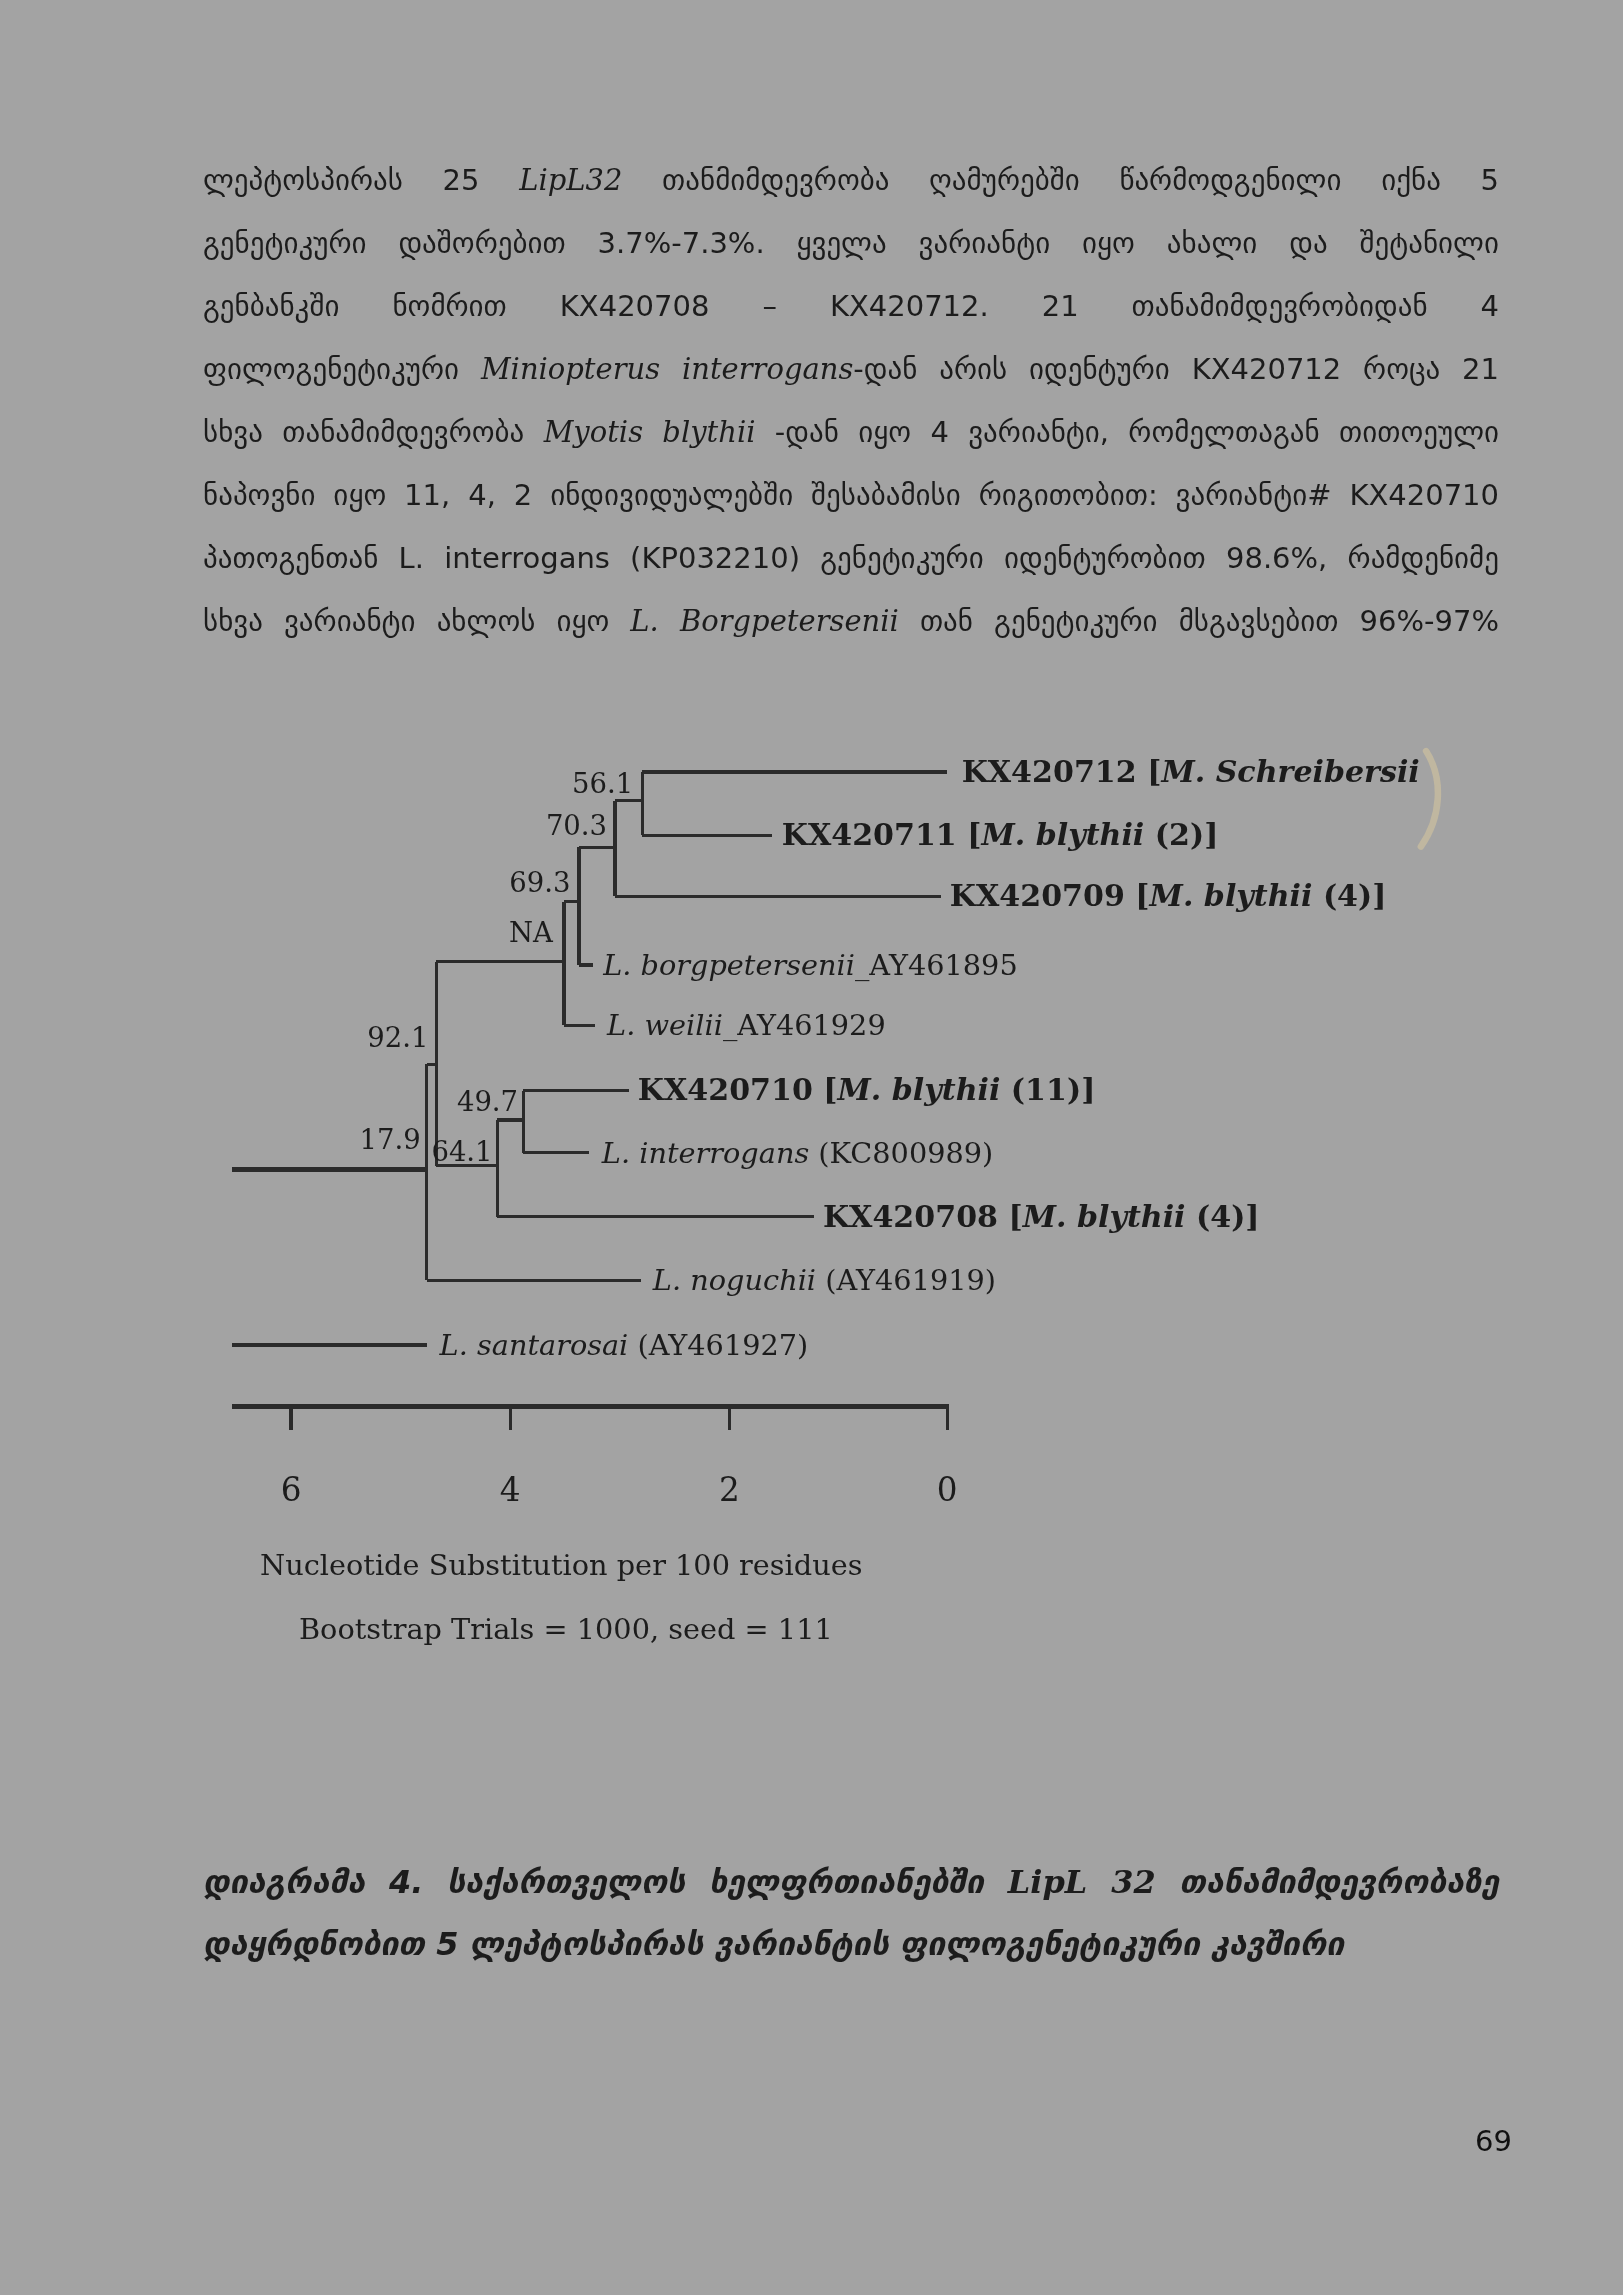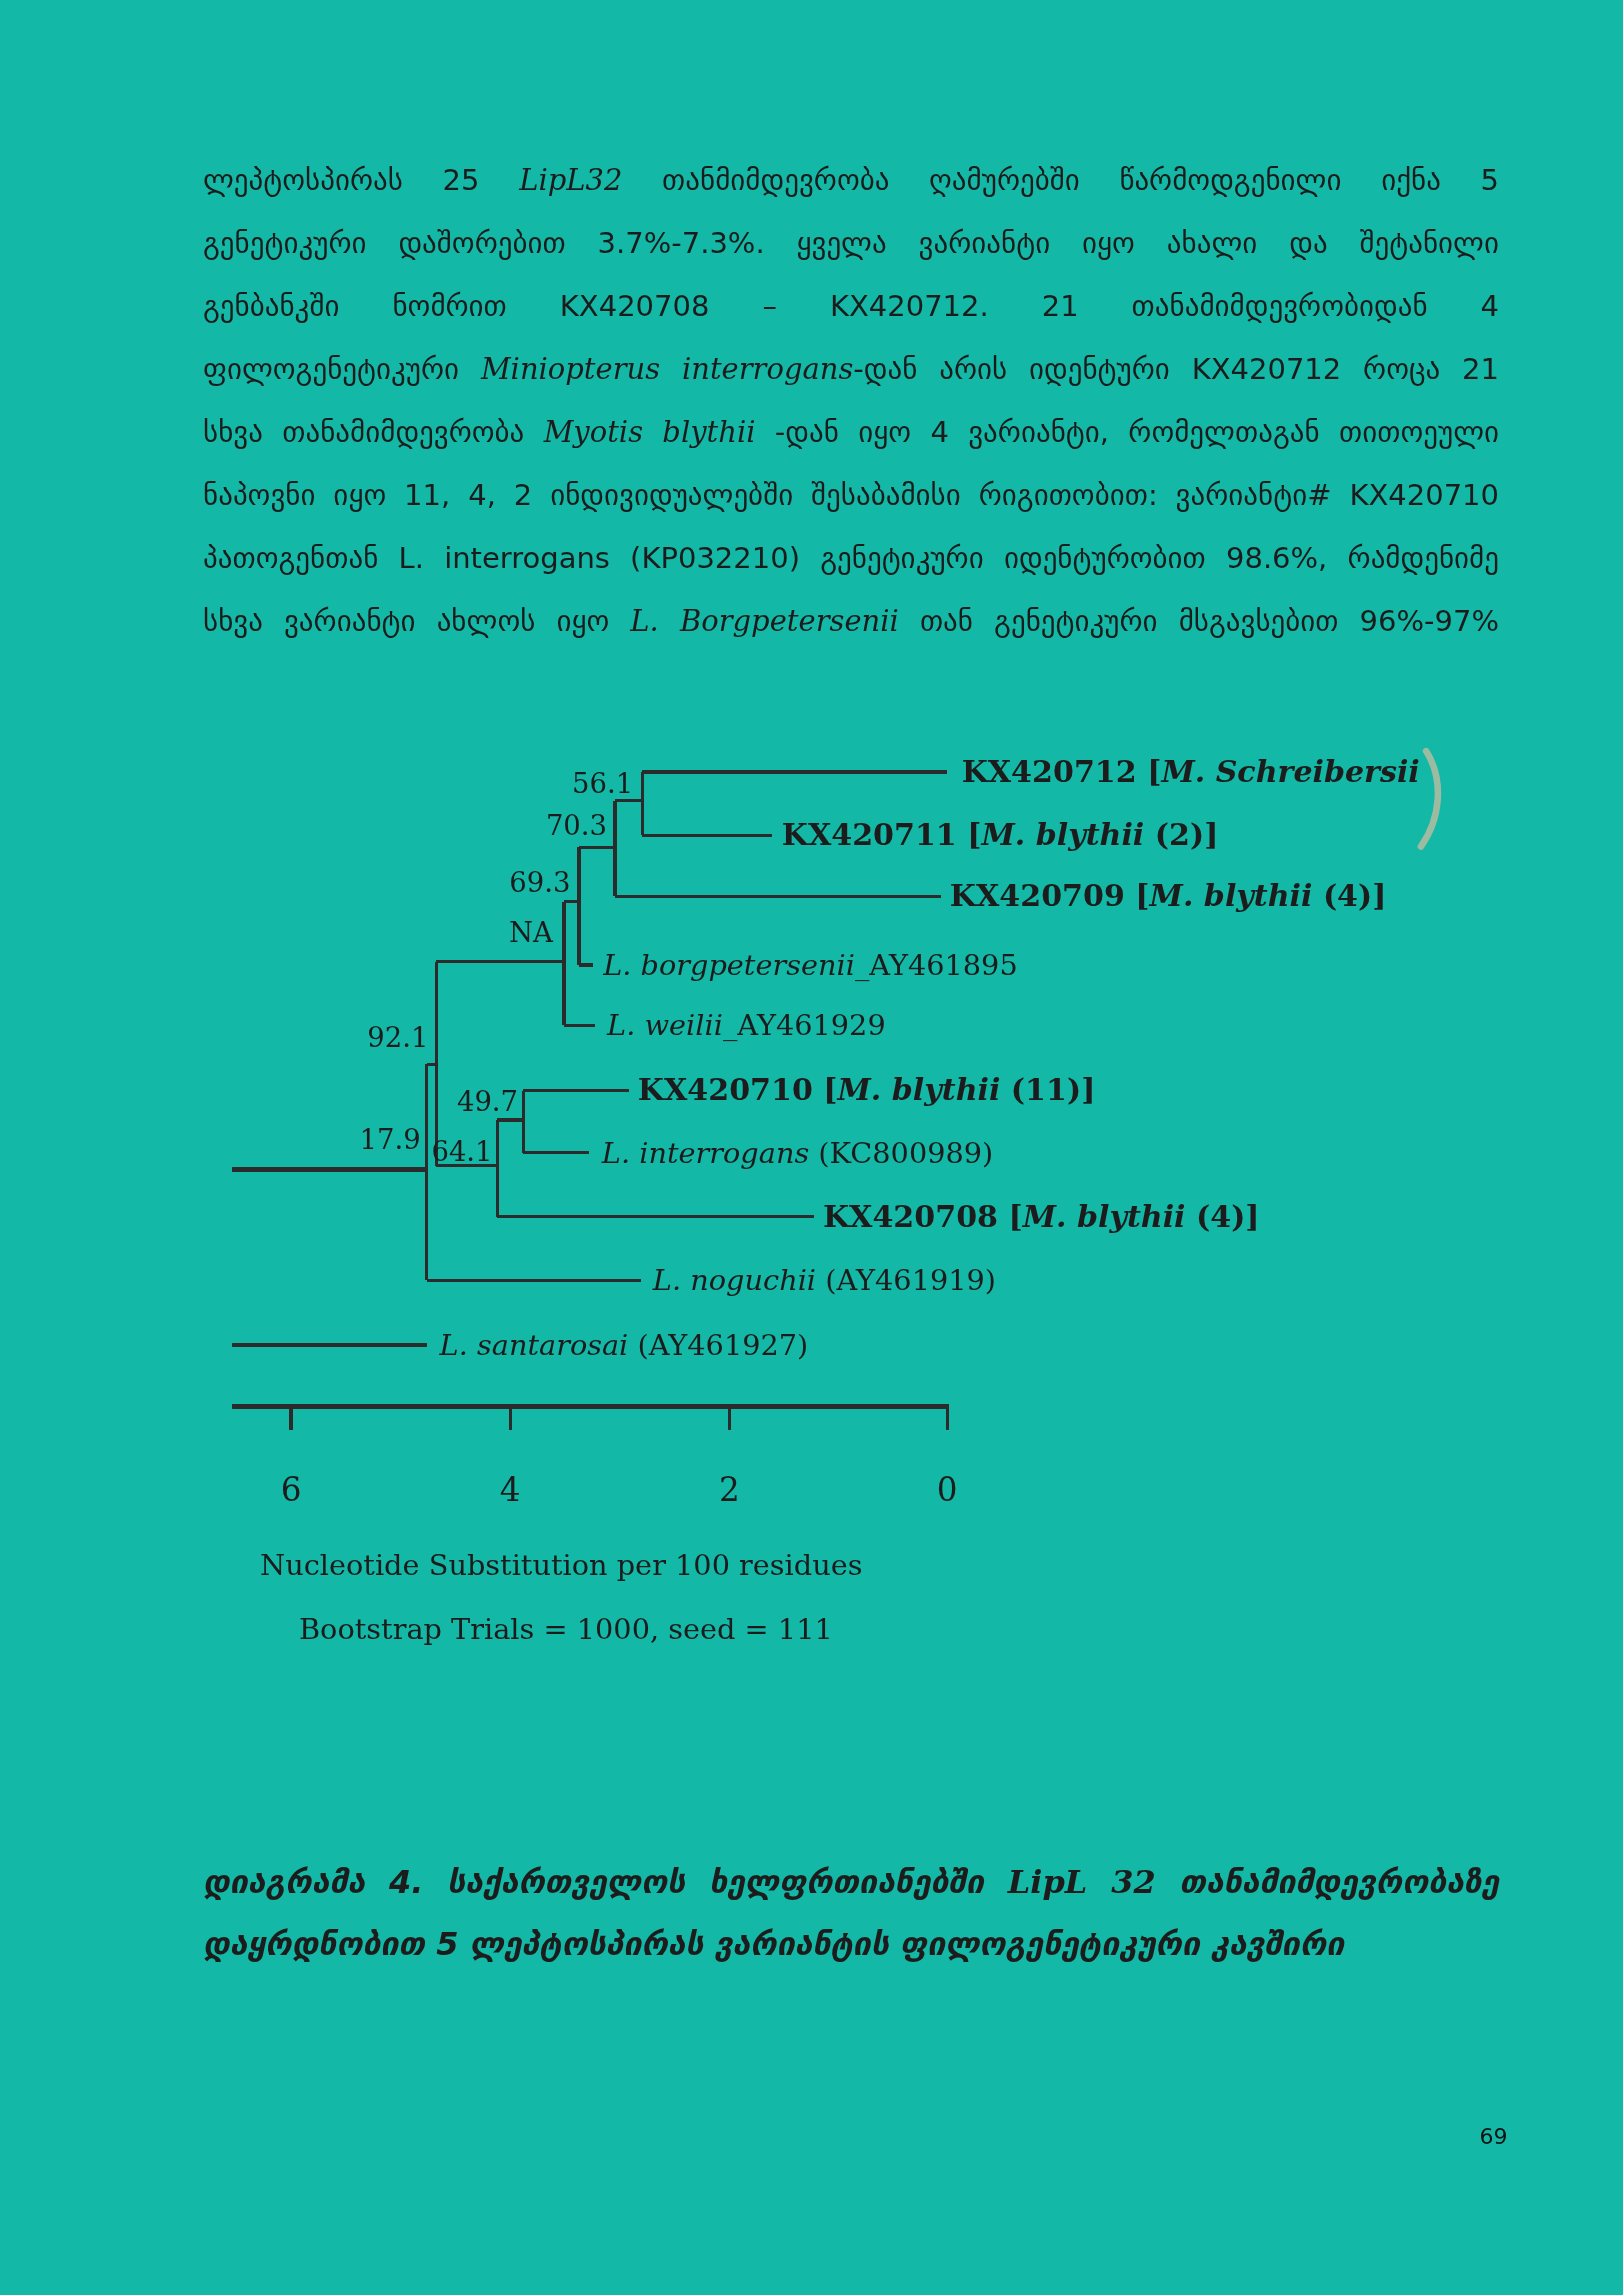--- a/index.html
+++ b/index.html
@@ -1,19 +1,19 @@
 <!DOCTYPE html>
 <html style="font-size:10.5px"><head>
 <meta charset="utf-8">
 <style>
   html,body{margin:0;padding:0;background:#8a8a8a;}
   .page{
     position:relative;
     width:1623px;height:2295px;
-    background:#14b8a6;
+    background:#a3a3a3;
     overflow:hidden;
     font-family:"DejaVu Sans", sans-serif;
     color:#1c1c1c;
   }
   
   .para{
     position:absolute;left:203px;top:149px;width:1296px;
   }
   .pline{
     height:63px;line-height:63px;
@@ -40,21 +40,21 @@
   .cline{
     height:62px;line-height:62px;font-size:32px;
   }
   .cline.just{ text-align:justify; text-align-last:justify; }
   .cap-latin{
     font-family:"DejaVu Serif", serif;
   }
   
   .pagenum{
     position:absolute;left:1454px;top:2124px;width:79px;
-    font-size:22px;text-align:center;
+    font-size:29px;text-align:center;
     font-family:"DejaVu Sans", sans-serif;color:#111;
   }
 </style>
 </head>
 <body>
 
 <div class="page">
   <div class="para">
       <div class="pline just"><span>ლეპტოსპირას 25 </span><span class="lat-italic">LipL32</span><span> თანმიმდევრობა ღამურებში წარმოდგენილი იქნა 5</span></div>
       <div class="pline just"><span>გენეტიკური დაშორებით 3.7%-7.3%. ყველა ვარიანტი იყო ახალი და შეტანილი</span></div>

